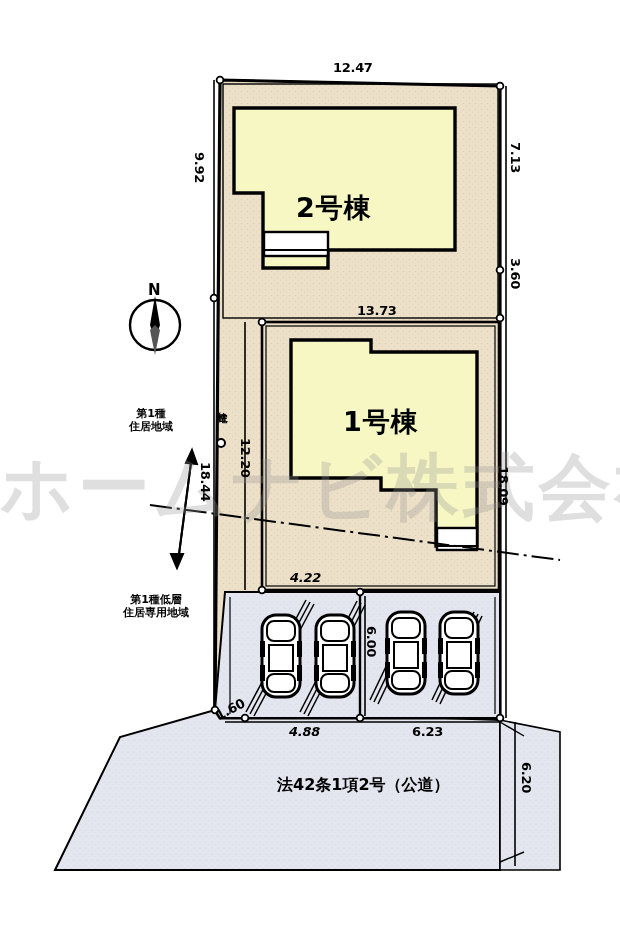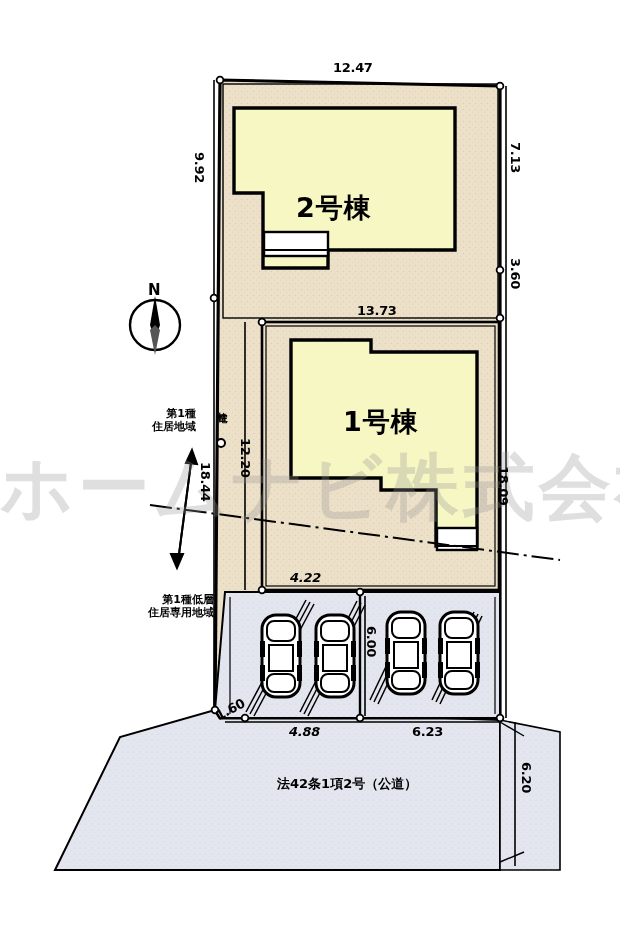--- a/index.html
+++ b/index.html
@@ -16,22 +16,22 @@
     font-size:72px;font-weight:bold;
     color:rgba(150,150,150,0.30);
     letter-spacing:4px;
     font-family:"DejaVu Sans","Liberation Sans",sans-serif;
     pointer-events:none;white-space:nowrap;
   }
   .lbl{position:absolute;font-weight:bold;color:#000;white-space:nowrap;font-family:"DejaVu Sans","Liberation Sans",sans-serif;}
   .dim{font-size:13px;letter-spacing:-0.3px;}
   .vdim{font-size:13px;letter-spacing:-0.3px;writing-mode:vertical-rl;text-orientation:mixed;}
   .bname{font-size:27px;letter-spacing:1px;}
-  .zone{font-size:11px;line-height:1.15;text-align:right;}
-  .road{font-size:13px;letter-spacing:0px;}
+  .zone{font-size:11px;line-height:1.15;text-align:center;}
+  .road{font-size:16px;letter-spacing:0px;}
   .pole{font-size:10px;writing-mode:vertical-rl;text-orientation:upright;letter-spacing:-1px;}
   .nmark{font-size:15px;font-weight:bold;}
 </style>
 </head>
 <body>
 
 <svg id="plan" viewBox="0 0 620 937">
   <defs>
     <pattern id="landTex" width="6" height="6" patternUnits="userSpaceOnUse">
       <rect width="6" height="6" fill="#ece0c8"></rect>

